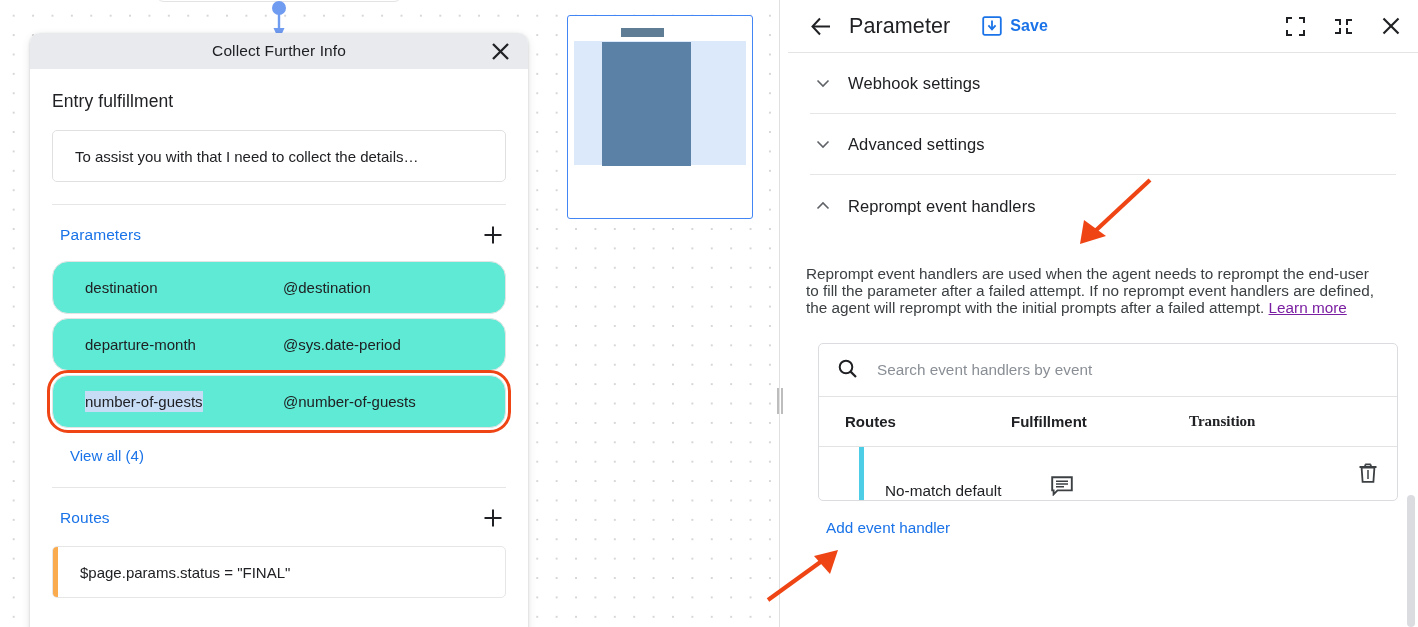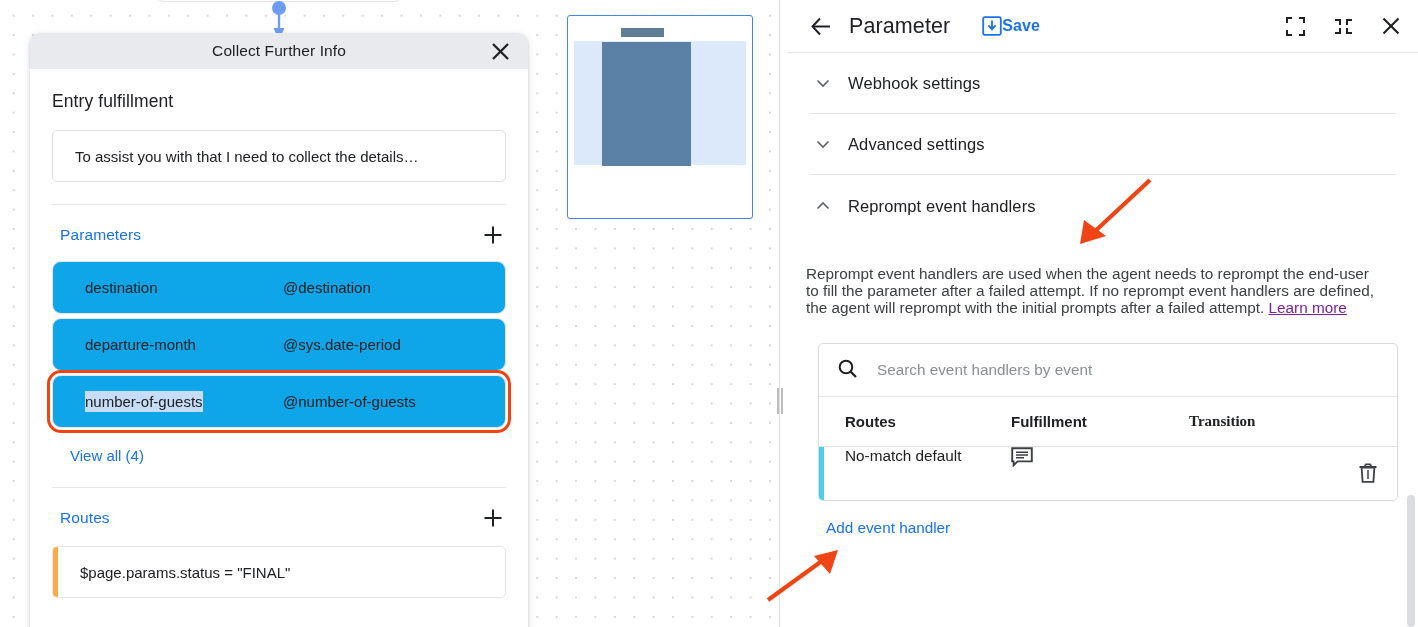--- a/index.html
+++ b/index.html
@@ -60,23 +60,23 @@
   }
   .hr { height: 1px; background: #e6e6e6; margin: 22px 0 0 0; }
   .sec-head {
     display: flex; align-items: center; justify-content: space-between;
     padding: 17px 0 13px 8px;
   }
   .sec-head .lbl { font-size: 15.5px; color: #1a73e8; letter-spacing: .1px; }
   .plus { width: 26px; height: 26px; cursor: pointer; display:flex; align-items:center; justify-content:center;}
 
   .param-row {
-    height: 53px; border: 1px solid #e4e4e4; border-radius: 9px;
+    height: 53px; border: 1px solid #e4e4e4; border-radius: 16px;
     display: flex; align-items: center; margin-bottom: 4px;
-    position: relative; background: #0ea5e9;
+    position: relative; background: #5eead4;
   }
   .param-row .pname { padding-left: 32px; font-size: 15px; color: #202124; width: 230px; }
   .param-row .pval { font-size: 15px; color: #202124; }
   .param-row.selected {
     outline: 3px solid #ef4414; outline-offset: 2px; border-color: #e4e4e4;
   }
   .sel-text { background: #c7dcf5; padding: 2px 0; }
 
   .link-line { padding: 15px 0 0 18px; }
   .link-blue { font-size: 15px; color: #1a73e8; cursor: pointer; }
@@ -110,21 +110,21 @@
     position: absolute; left: 788px; top: 0; width: 630px; height: 627px;
     background: #fff; overflow: hidden;
   }
   .panel-header {
     height: 53px; display: flex; align-items: center; padding: 0 18px 0 18px;
     border-bottom: 1px solid #e4e4e4; position: relative;
   }
   .back-btn { width: 30px; height: 30px; display:flex; align-items:center; justify-content:center; cursor:pointer; }
   .panel-title { font-size: 21.5px; color: #202124; margin-left: 13px; letter-spacing: .1px; }
   .save-btn {
-    display: flex; align-items: center; gap: 0; margin-left: 32px; cursor: pointer;
+    display: flex; align-items: center; gap: 8px; margin-left: 32px; cursor: pointer;
   }
   .save-label { font-size: 16px; color: #1a73e8; font-weight: bold; letter-spacing: .1px; }
   .hdr-actions { position: absolute; right: 14px; top: 50%; transform: translateY(-50%); display:flex; gap: 22px; align-items:center; }
   .hdr-actions .ic { width: 26px; height: 26px; display:flex; align-items:center; justify-content:center; cursor:pointer; }
 
   .acc-row {
     display: flex; align-items: center; gap: 16px; padding: 0 0 0 26px;
     height: 60px;
   }
   .acc-row .chev { width: 18px; height: 18px; display:flex; align-items:center; justify-content:center; }
@@ -140,21 +140,21 @@
     margin: 27px 20px 0 30px; border: 1px solid #dadce0; border-radius: 5px; overflow: hidden;
   }
   .eh-search { height: 53px; display:flex; align-items:center; gap: 19px; padding: 0 18px; border-bottom: 1px solid #e3e3e3; }
   .eh-search input {
     border: none; outline: none; font-size: 15.3px; color: #202124; flex: 1;
     font-family: "Liberation Sans", sans-serif; background: transparent;
   }
   .eh-search input::placeholder { color: #8a8f96; }
   .eh-head { display:flex; height: 50px; align-items:center; border-bottom: 1px solid #e3e3e3; }
   .eh-head span { font-size: 15px; color: #202124; font-weight: bold; }
-  .eh-row { display:flex; height: 53px; align-items:flex-start; position: relative; }
+  .eh-row { display:flex; height: 53px; align-items:flex-end; position: relative; margin-left: 40px; }
   .eh-row .accent { position:absolute; left:0; top:0; bottom:0; width:5px; background:#4ecde6; }
   .c1 { width: 192px; padding-left: 26px; }
   .c2 { width: 178px; }
   .c3 { flex: 1; font-family: Liberation Serif, serif; }
   .eh-row .c1 { font-size: 15.3px; color: #202124; }
   .trash { position:absolute; right: 17px; top:50%; transform: translateY(-50%); cursor:pointer; width:24px; height:24px; display:flex; align-items:center; justify-content:center;}
   .add-link { padding: 18px 0 0 38px; font-size: 15.3px; color: #1a73e8; cursor: pointer; display:inline-block;}
 
   .scrollbar { position:absolute; right: 3px; top: 495px; width: 8px; height: 132px; background:#dadce0; border-radius: 4px; }
 

